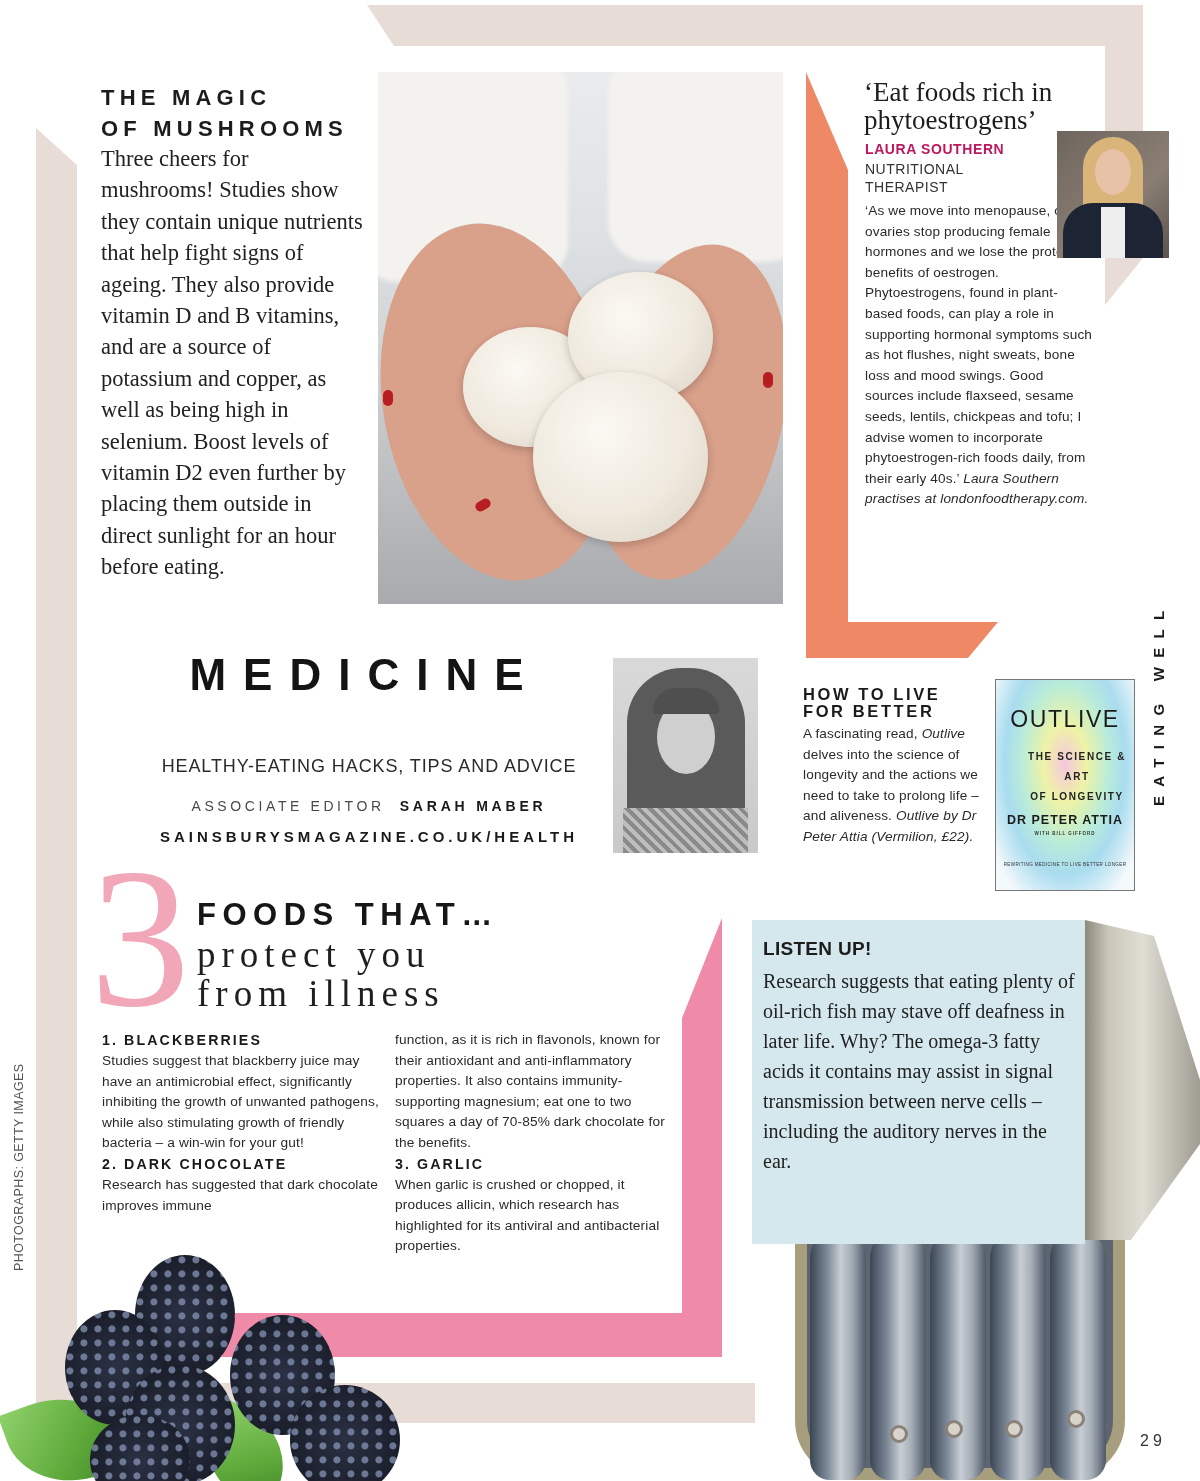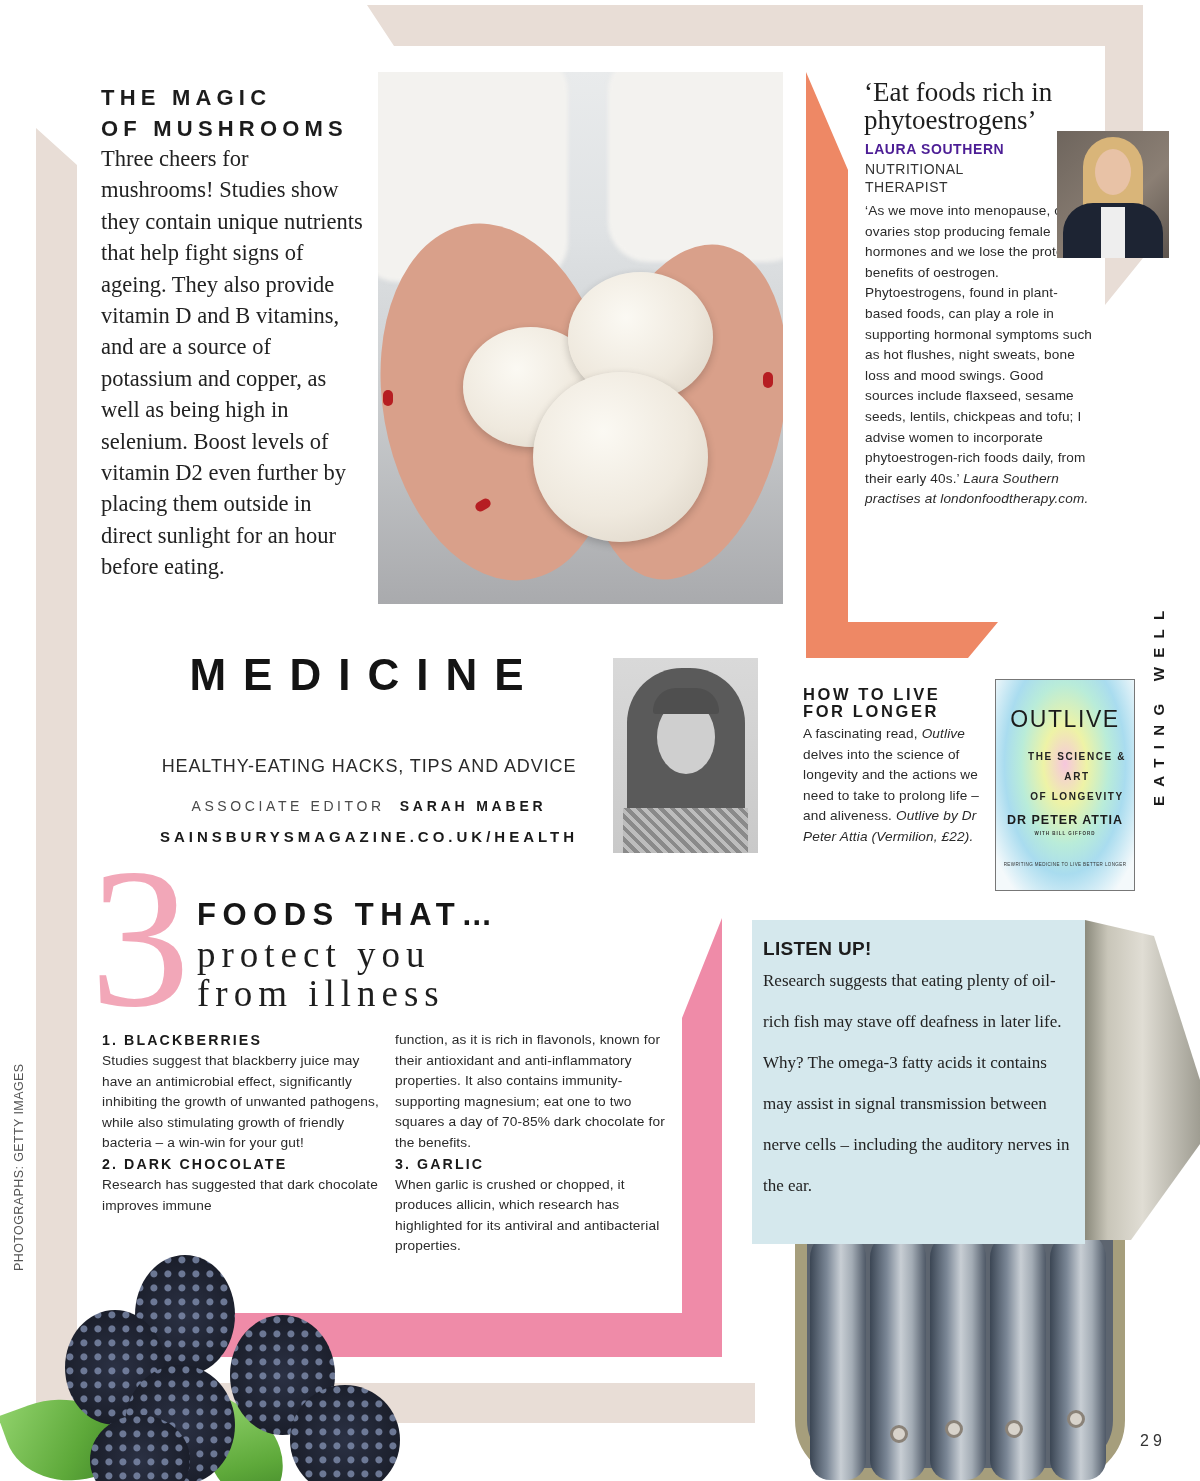--- a/index.html
+++ b/index.html
@@ -20,21 +20,21 @@
   
   #mush-photo { left: 378px; top: 72px; width: 405px; height: 532px; overflow: hidden;
     background: linear-gradient(180deg, #e9ebec 0%, #dfe2e4 30%, #cfd2d4 55%, #a9aaad 100%); }
   .sleeve { position: absolute; background: #f3f2ef; border-radius: 40px; filter: blur(2px); }
   .hand { position: absolute; background: #d9a08a; border-radius: 50%; }
   .mush { position: absolute; border-radius: 50%; background: radial-gradient(circle at 40% 35%, #fbf9f3 0%, #efe9de 55%, #d9d0c2 100%); box-shadow: 0 3px 8px rgba(0,0,0,.2); }
   .nail { position: absolute; width: 10px; height: 16px; background: #b61e22; border-radius: 5px; }
 
   
   #quote-title { left: 864px; top: 78px; width: 230px; font-size: 27px; line-height: 28px; color: #1d1d1d; }
-  #quote-name { left: 865px; top: 141px; font-weight: 700; font-size: 14px; letter-spacing: .6px; color: #4c1d95; }
+  #quote-name { left: 865px; top: 141px; font-weight: 700; font-size: 14px; letter-spacing: .6px; color: #be185d; }
   #quote-role { left: 865px; top: 160px; width: 150px; font-size: 14px; line-height: 18px; letter-spacing: .5px; color: #333; }
   #quote-body { left: 865px; top: 201px; width: 230px; font-size: 13.6px; line-height: 20.6px; color: #2a2a2a; letter-spacing: .15px; }
   #quote-body .it { font-style: italic; }
   #laura-photo { left: 1057px; top: 131px; width: 112px; height: 127px; overflow: hidden;
     background: linear-gradient(135deg, #6e655d 0%, #8b7f74 60%, #5c534c 100%); }
 
   
   #mast-title { left: 130px; top: 651px; width: 470px; text-align: center; font-weight: 700; font-size: 44px; line-height: 48px; letter-spacing: 17px; color: #141414; }
   #mast-sub { left: 130px; top: 756px; width: 478px; text-align: center; font-size: 18px; letter-spacing: .9px; color: #2a2a2a; }
   #mast-editor { left: 130px; top: 798px; width: 478px; text-align: center; font-size: 14px; letter-spacing: 3.6px; color: #4a4a4a; }
@@ -66,21 +66,21 @@
   #foods-sub { left: 197px; top: 935px; font-size: 37px; line-height: 39px; letter-spacing: 6px; color: #1e1e1e; }
 
   .col { font-size: 13.7px; line-height: 20.6px; color: #2a2a2a; letter-spacing: .12px; }
   .col h4 { font-weight: 700; font-size: 14.2px; letter-spacing: 2.1px; color: #1a1a1a; line-height: 21px; }
   #col-left { left: 102px; top: 1030px; width: 282px; }
   #col-right { left: 395px; top: 1030px; width: 275px; }
 
   
   #listen-box { left: 752px; top: 920px; width: 333px; height: 324px; background: #d5e8ed; padding: 18px 10px 0 11px; }
   #listen-head { font-weight: 700; font-size: 19px; color: #1d1d1d; letter-spacing: .3px; }
-  #listen-body { font-size: 17px; line-height: 41px; color: #222; }
+  #listen-body { margin-top: 6px; font-size: 20px; line-height: 30px; color: #222; }
 
   
   #tin { left: 795px; top: 1240px; width: 380px; height: 241px; overflow: hidden; }
   .fish { position: absolute; top: -10px; width: 56px; height: 250px; border-radius: 28px 28px 20px 20px;
     background: linear-gradient(90deg, #3b4654 0%, #7b8796 30%, #c8ced4 55%, #a3acb5 75%, #4f5967 100%); }
   .eye { position: absolute; width: 18px; height: 18px; border-radius: 50%; background: #d8d3cb; border: 3px solid #8a8278; }
 
   
   #berries { left: 0; top: 1245px; width: 420px; height: 236px; overflow: hidden; }
   .berry { position: absolute; border-radius: 50%;
@@ -147,21 +147,21 @@
 <div id="mast-url" class="abs sans">SAINSBURYSMAGAZINE.CO.UK/HEALTH</div>
 <div id="editor-photo" class="abs">
   <div style="position:absolute;left:14px;top:10px;width:118px;height:175px;border-radius:55px 55px 20px 20px;background:#5a5a5a;"></div>
   <div style="position:absolute;left:44px;top:42px;width:58px;height:74px;border-radius:50%;background:#cfcfcf;"></div>
   <div style="position:absolute;left:40px;top:30px;width:66px;height:26px;border-radius:30px 30px 4px 4px;background:#4f4f4f;"></div>
   <div style="position:absolute;left:10px;top:150px;width:125px;height:50px;background:repeating-linear-gradient(45deg,#bdbdbd 0 4px,#8a8a8a 4px 8px);"></div>
 </div>
 
 <div id="book-head" class="abs sans">
   <div>HOW TO LIVE</div>
-  <div>FOR LONGER</div>
+  <div>FOR BETTER</div>
 </div>
 <div id="book-body" class="abs sans">
   <span>A fascinating read,</span>
   <span class="it">Outlive</span><span> delves into the science of longevity and the actions we need to take to prolong life – and aliveness.</span>
   <span class="it">Outlive by Dr Peter Attia (Vermilion, £22).</span>
 </div>
 <div id="book-cover" class="abs sans">
   <div class="t1">OUTLIVE</div>
   <div class="t2">
     <div>THE SCIENCE &amp; ART</div>

